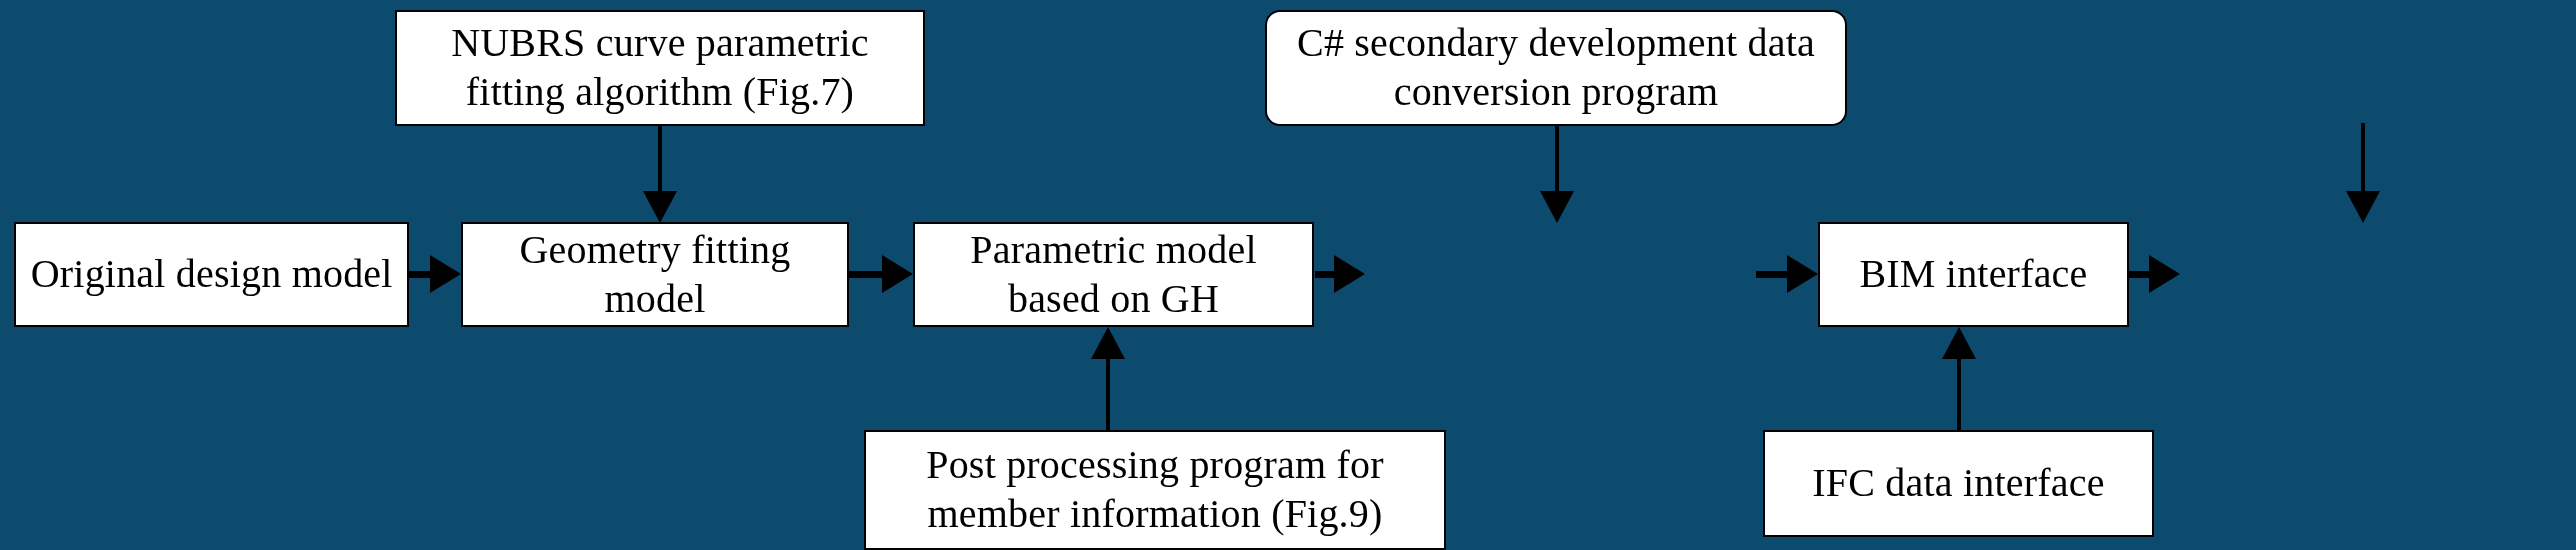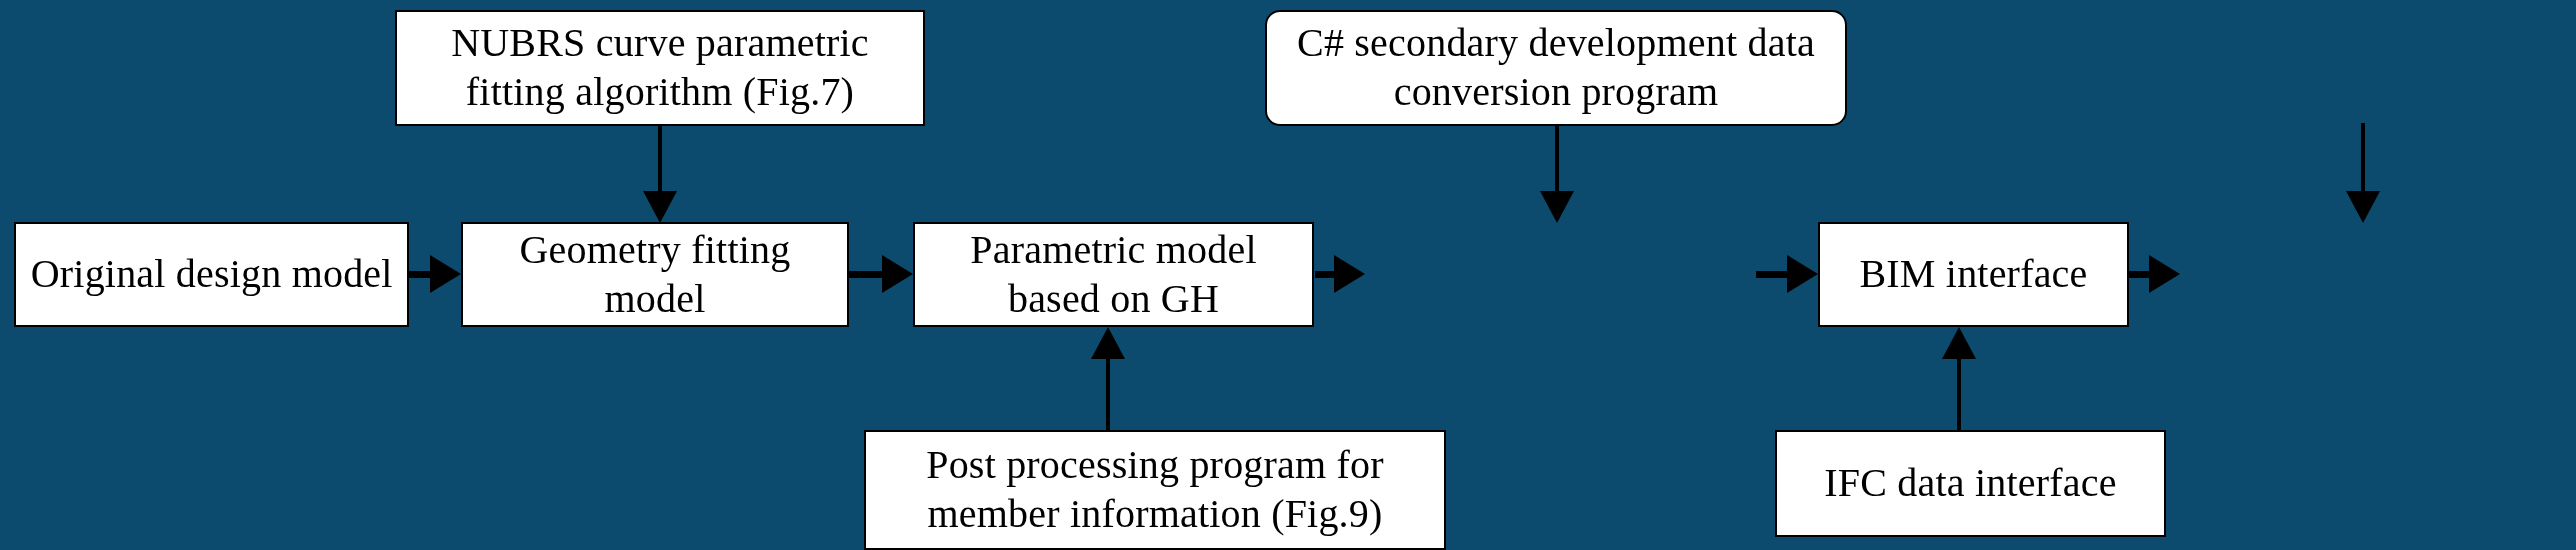--- a/index.html
+++ b/index.html
@@ -100,21 +100,21 @@
 
   <div class="node" style="left:1818px; top:222px; width:311px; height:105px;">
     <span class="label">BIM interface</span>
   </div>
 
 
   <div class="node" style="left:818px; top:430px; width:582px; height:120px;margin-left:46px;">
     <span class="label">Post processing program for member information (Fig.9)</span>
   </div>
 
-  <div class="node" style="left:1763px; top:430px; width:391px; height:107px;margin-left:12px;">
+  <div class="node" style="left:1763px; top:430px; width:391px; height:107px;">
     <span class="label">IFC data interface</span>
   </div>
 
   <div class="hline" style="left:409px; top:271px; width:34px;"></div>
   <div class="arrow-right" style="left:430px; top:255px;"></div>
 
   <div class="hline" style="left:849px; top:271px; width:34px;"></div>
   <div class="arrow-right" style="left:882px; top:255px;"></div>
 
   <div class="hline" style="left:1315px; top:271px; width:21px;"></div>

